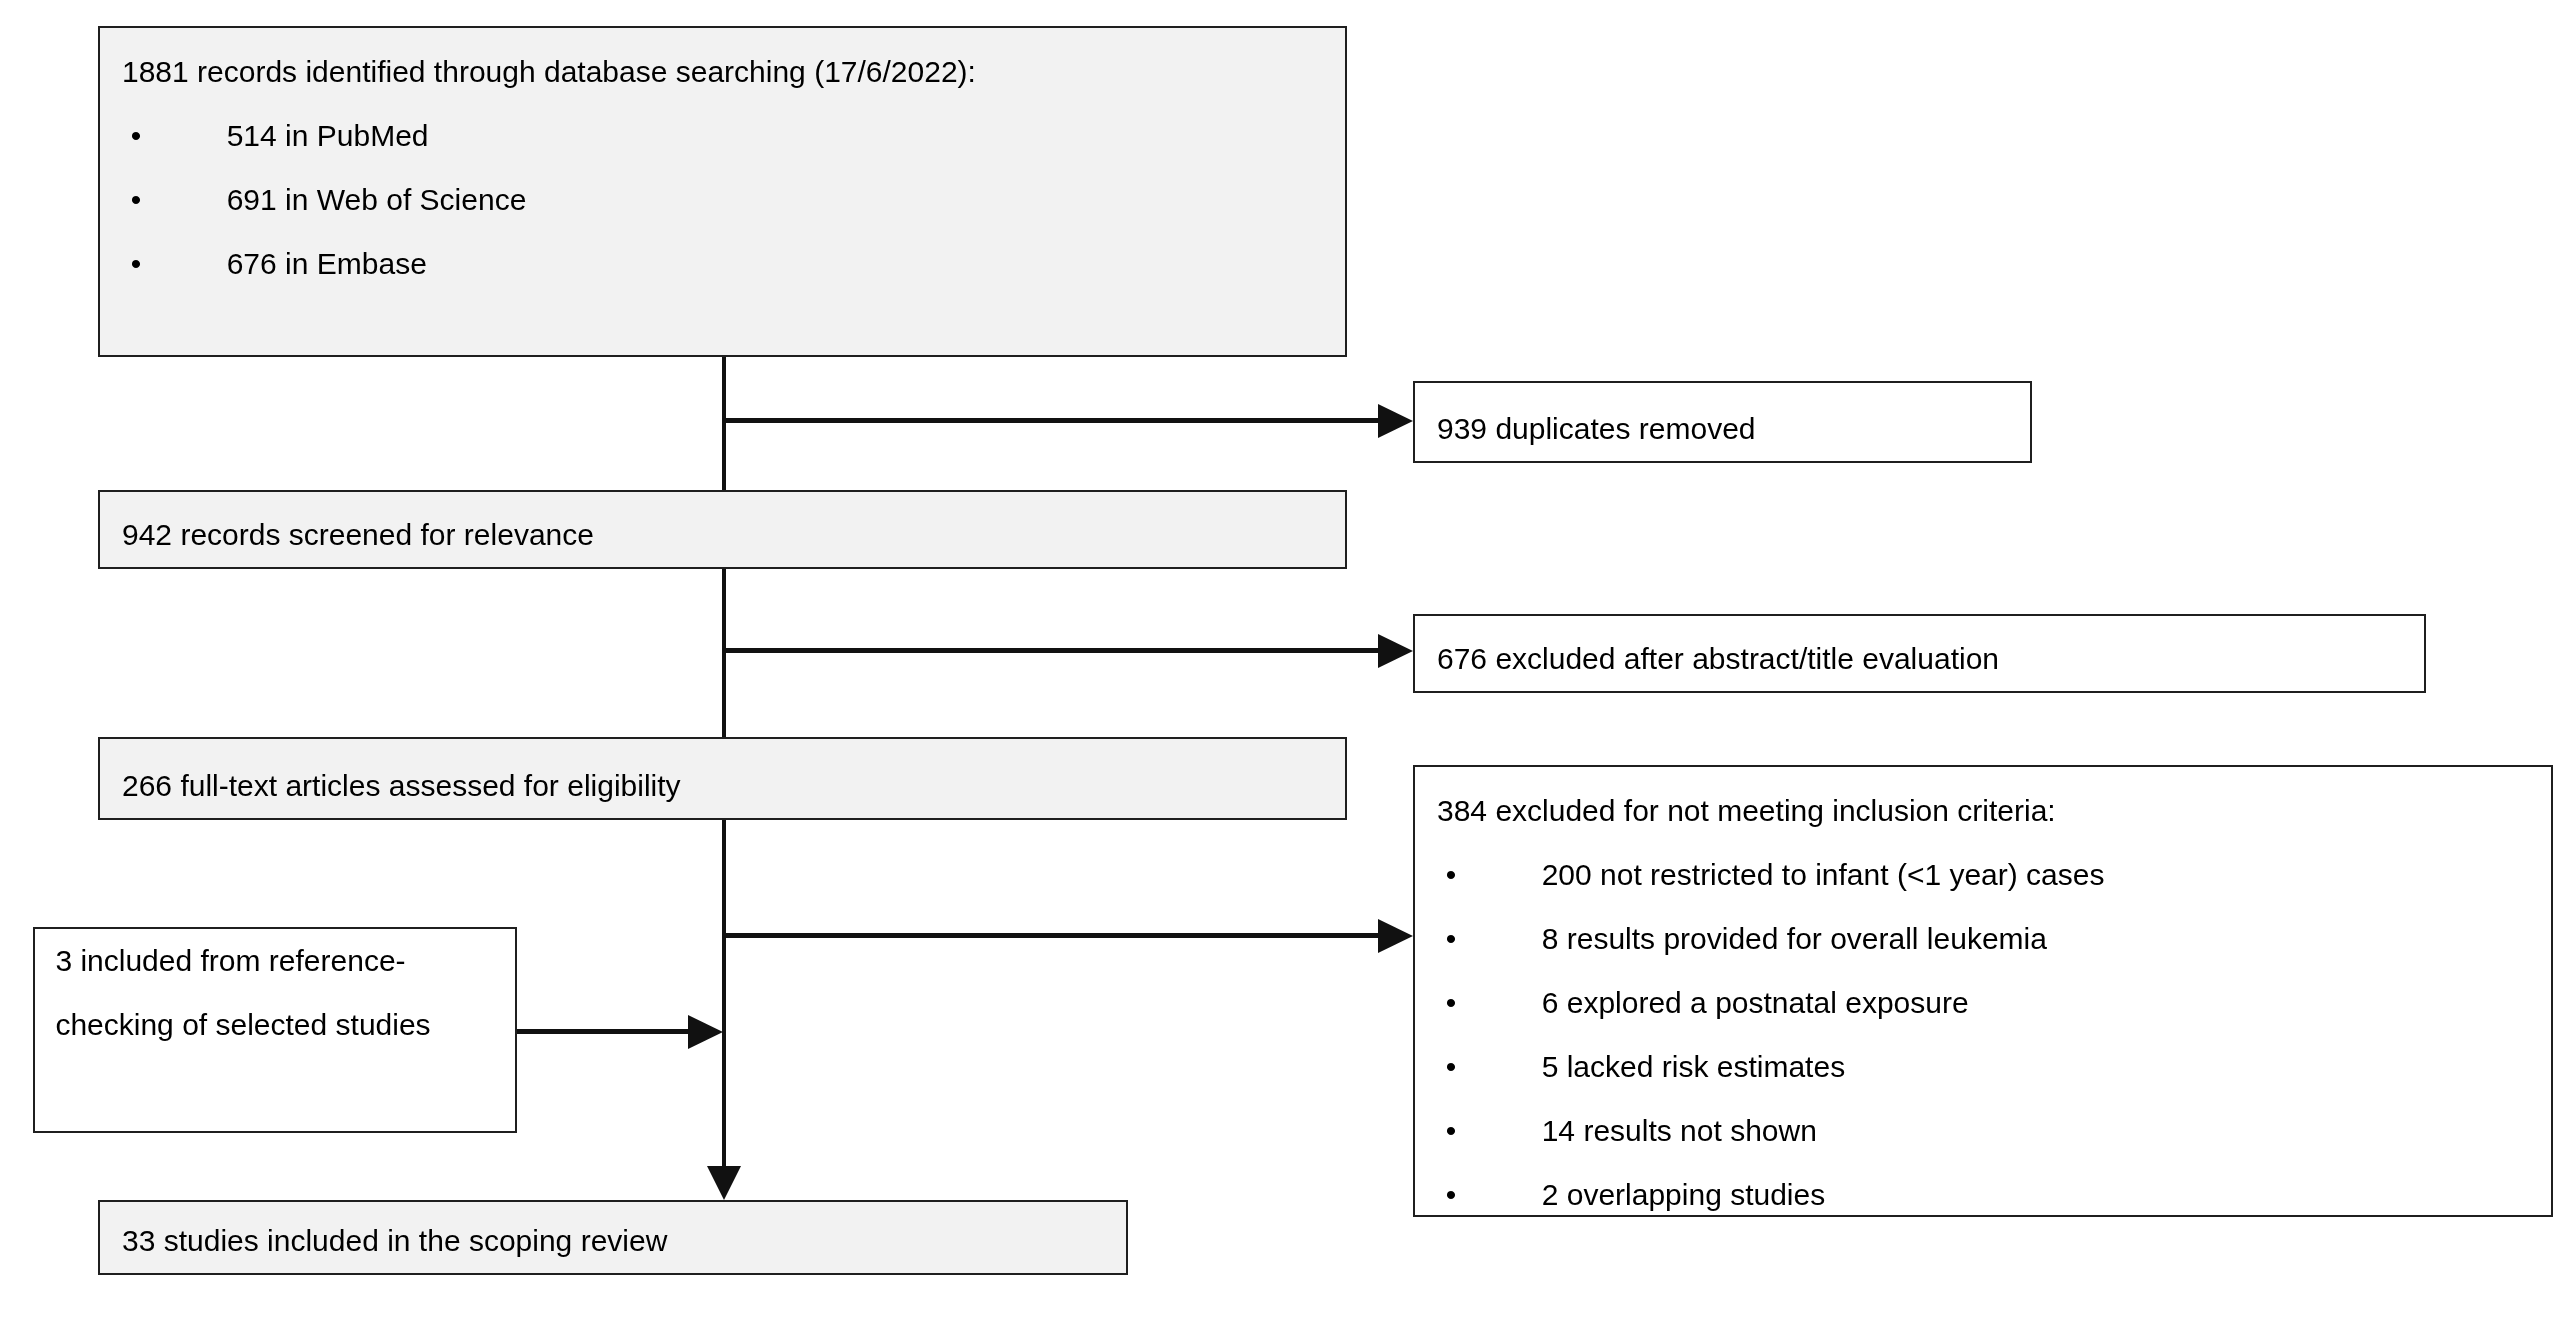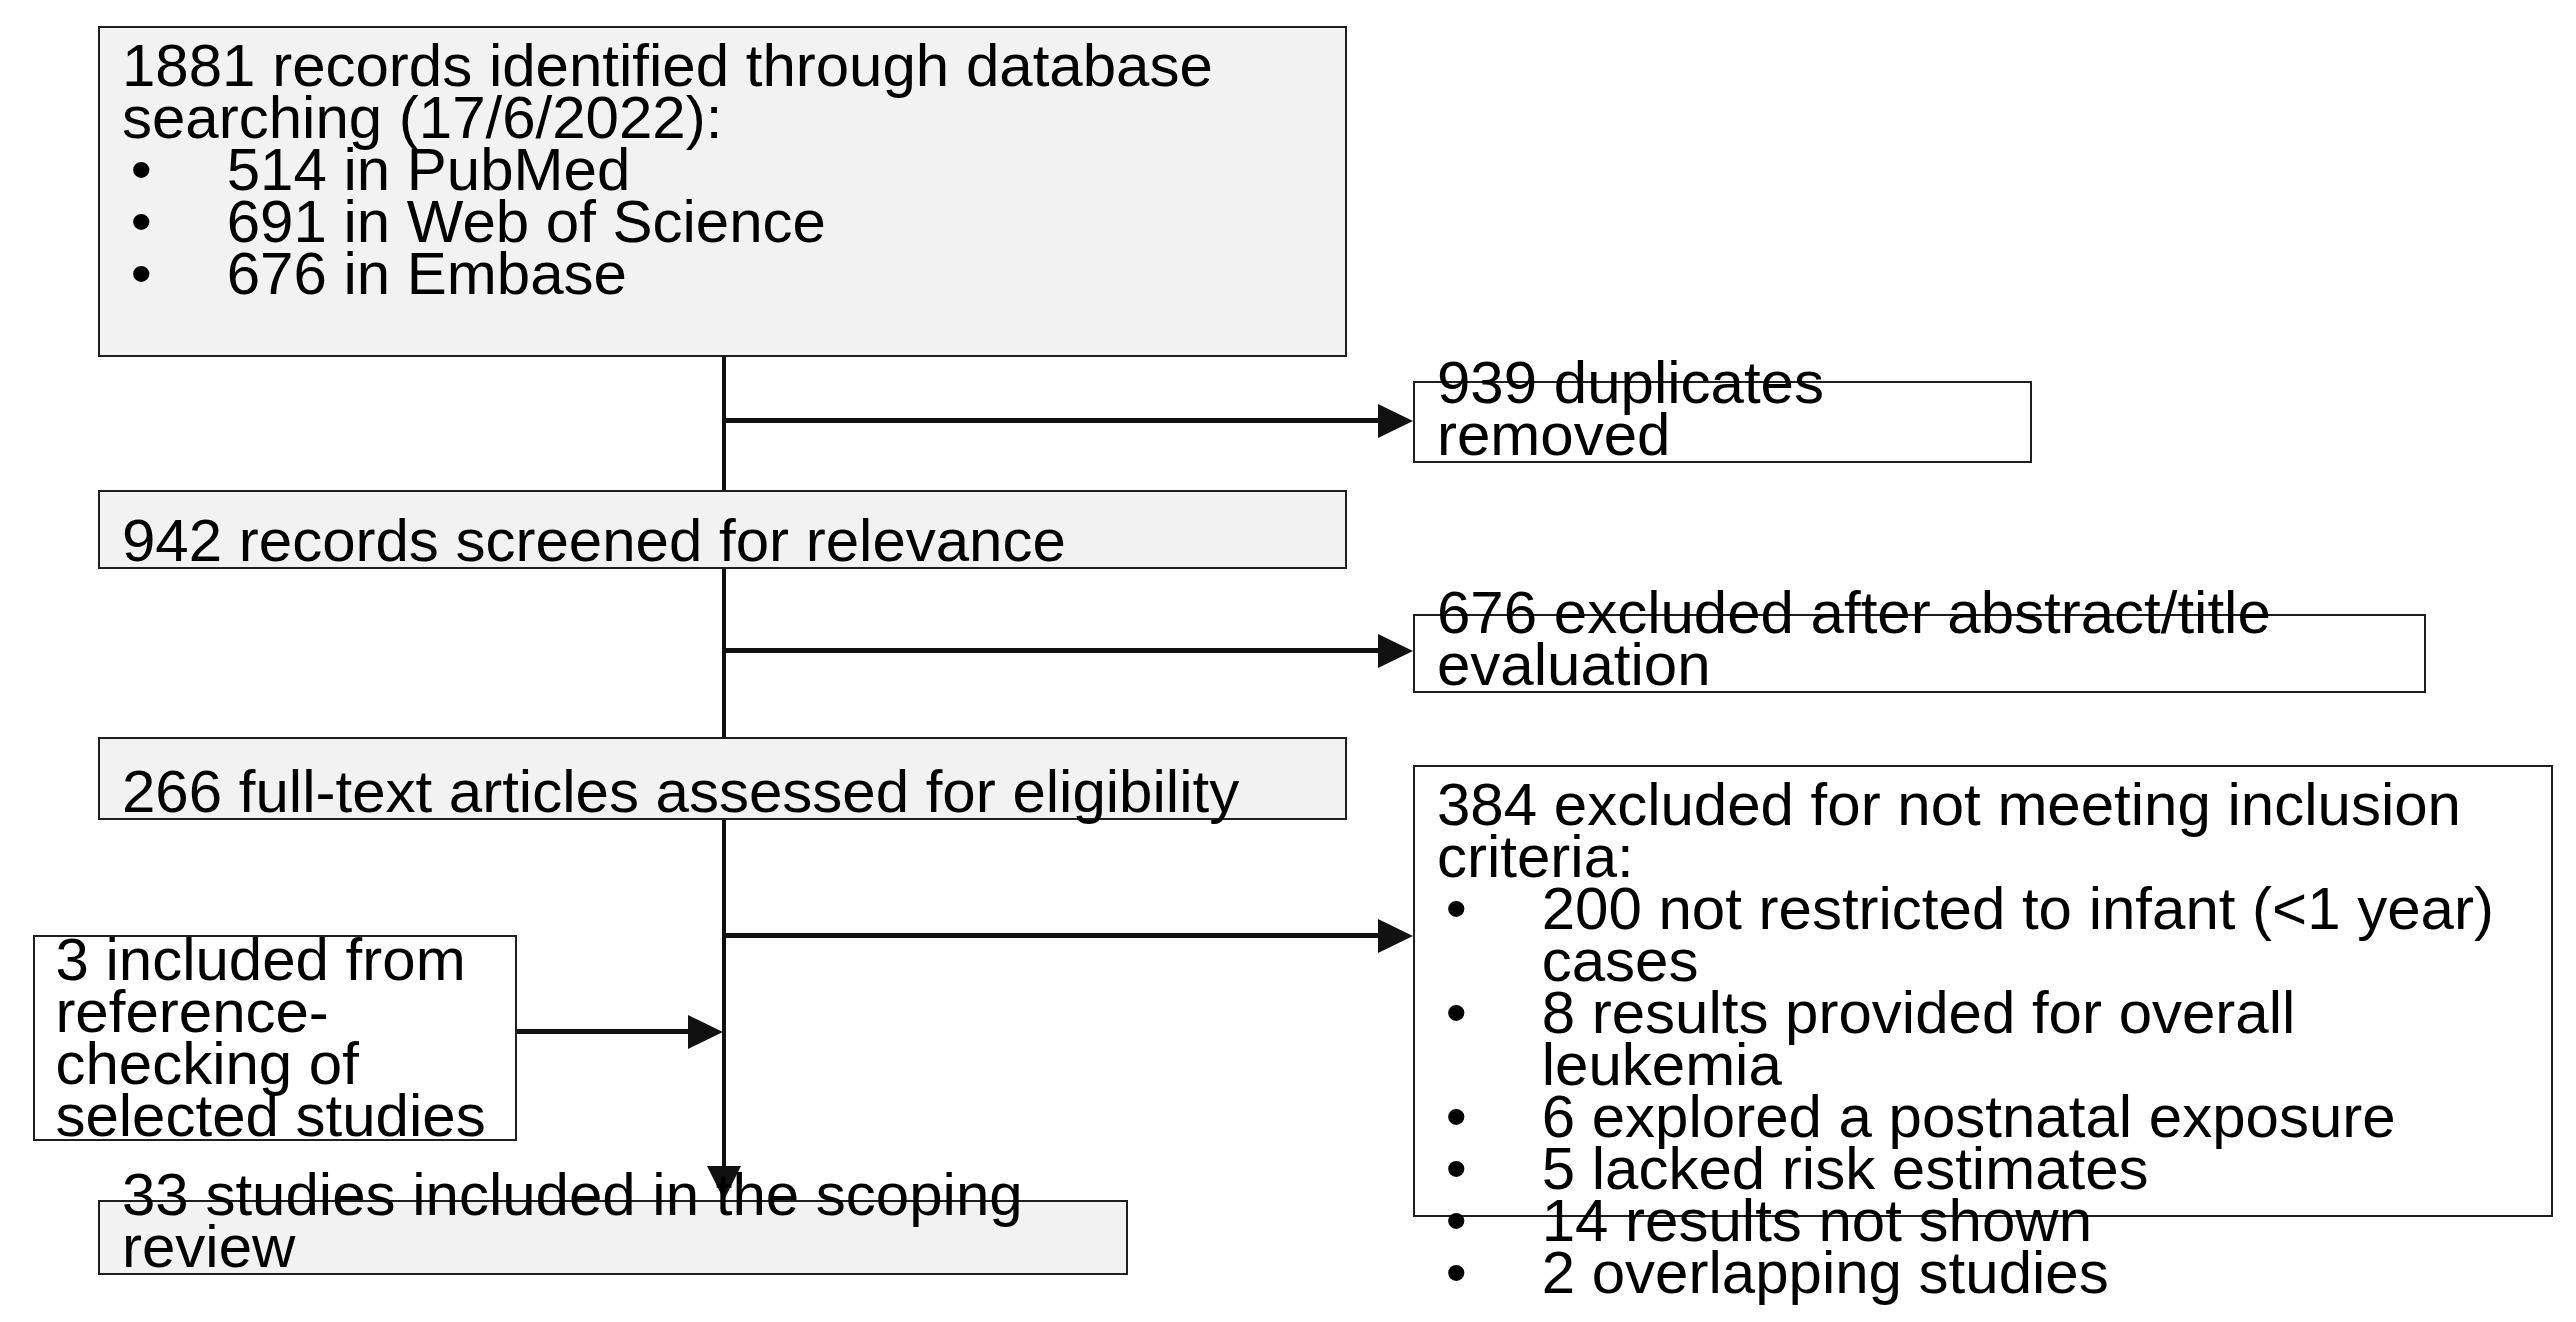--- a/index.html
+++ b/index.html
@@ -12,22 +12,22 @@
     width: 2576px;
     height: 1322px;
     background: var(--page-bg, #fff);
     overflow: hidden;
     color: var(--text-color, #000);
   }
   .box {
     position: absolute;
     border: 2.9px solid var(--box-border, #1f1f1f);
     box-sizing: border-box;
-    font-size: 60px;
-    line-height: 52px;
+    font-size: 30px;
+    line-height: 64px;
     color: var(--text-color, #000);
   }
   .box.gray  { background: var(--box-fill-gray, #f2f2f2); }
   .box.white { background: var(--box-fill-white, #ffffff); }
   .single {
     display: flex;
     align-items: flex-end;
     padding-left: 22px;
     padding-right: 24px;
   }
@@ -135,21 +135,21 @@
       <span class="marker">•</span>
       <span class="btext">14 results not shown</span>
     </div>
     <div class="bullet-row">
       <span class="marker">•</span>
       <span class="btext">2 overlapping studies</span>
     </div>
   </div>
 
   <div class="box white" style="left:33px; top:927px; width:484px; height:206px;
-              display:flex; flex-direction:column; justify-content:center; padding-left:20.4px; padding-right:10.2px;margin-top:8px;">
+              display:flex; flex-direction:column; justify-content:flex-start; padding-left:20.4px; padding-right:10.2px;">
     <span>3 included from reference-checking of selected studies</span>
   </div>
 
   <div class="box gray single" style="left:98px; top:1200px; width:1030px; height:75px;">
     <span>33 studies included in the scoping review</span>
   </div>
 
 </div>
 
 

